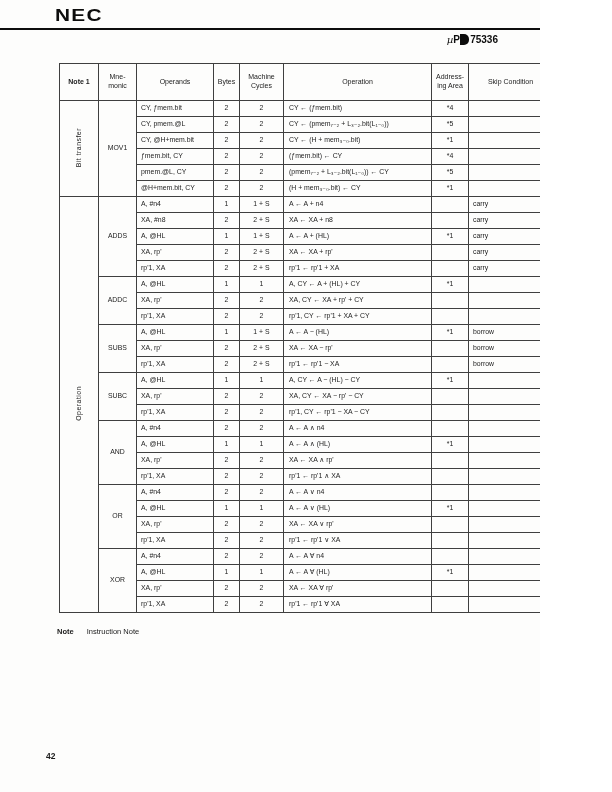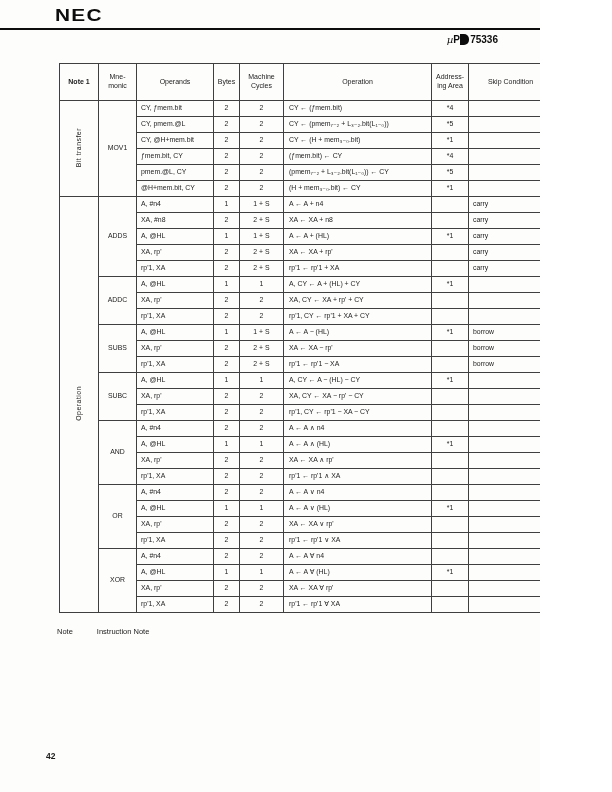--- a/index.html
+++ b/index.html
@@ -35,21 +35,21 @@
   td.l { text-align:left; padding-left:4px; }
   td.op { text-align:left; padding-left:5px; }
   td.mn { text-align:center; font-size:6.9px; }
   td.grpcell { text-align:center; vertical-align:middle; }
   .vtext { writing-mode:vertical-rl; transform:rotate(180deg); font-size:6.9px; letter-spacing:0.5px;
            display:inline-block; }
   tr.grp-start td { border-top:1.8px solid #2a2a2a; }
 
   
   .note { position:absolute; left:57px; top:627px; font-size:7.5px; }
-  .note .nlabel { font-weight:normal; margin-right:24px; }
+  .note .nlabel { font-weight:bold; margin-right:13px; }
   .pageno { position:absolute; left:46px; top:751px; font-size:8.5px; font-weight:bold;text-align:right; }
 </style>
 </head>
 <body>
 
 <div class="page">
 
   <div class="nec">NEC</div>
 
   <div class="part"><span class="mu">µ</span><span class="pbold">P</span><span class="dsolid">D</span><span class="pbold">75336</span></div>

